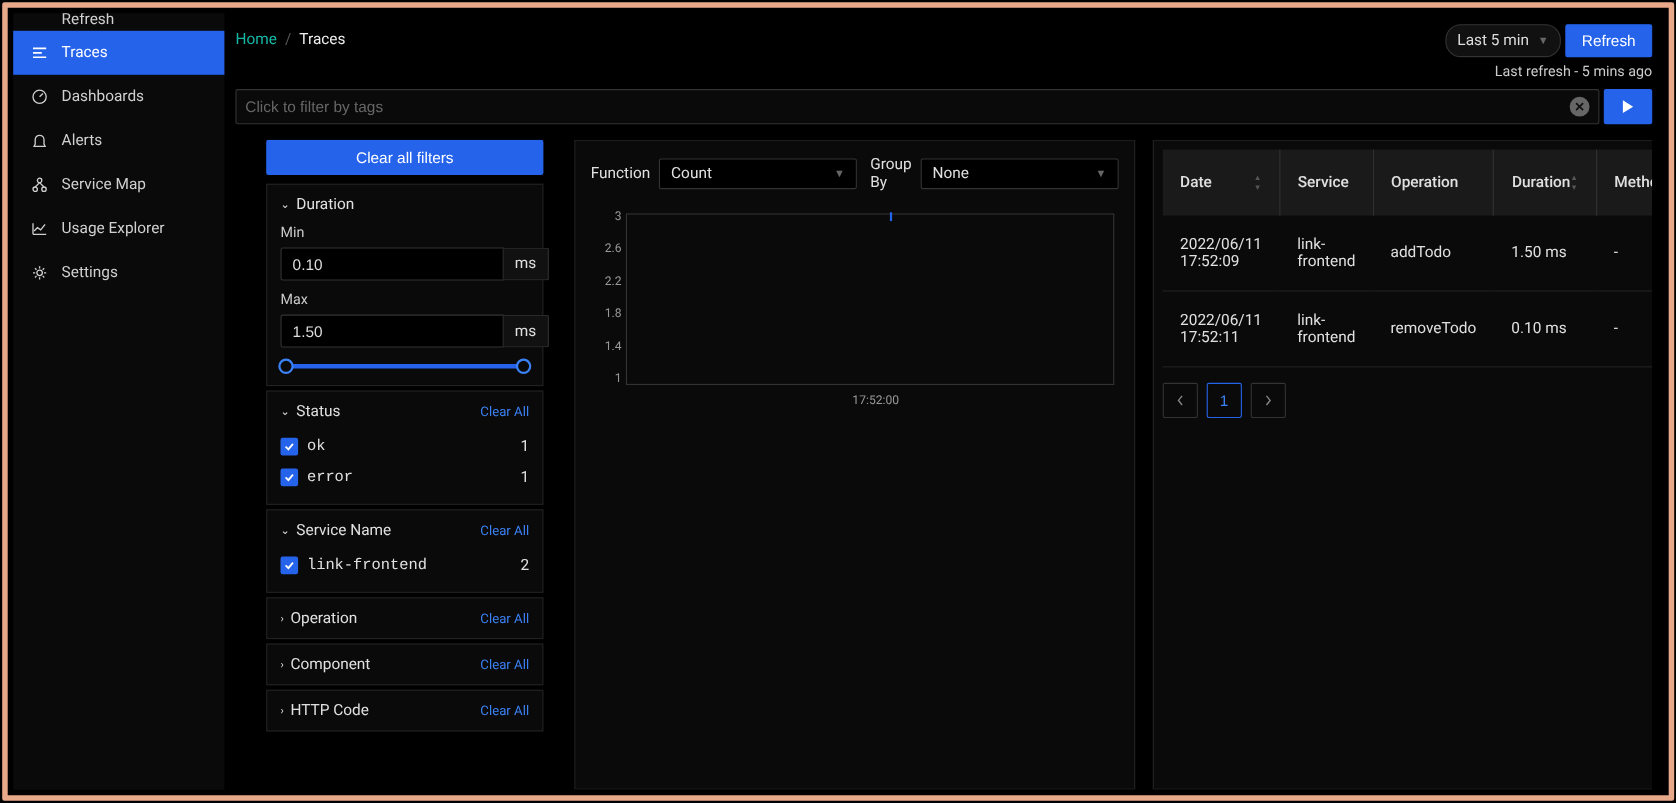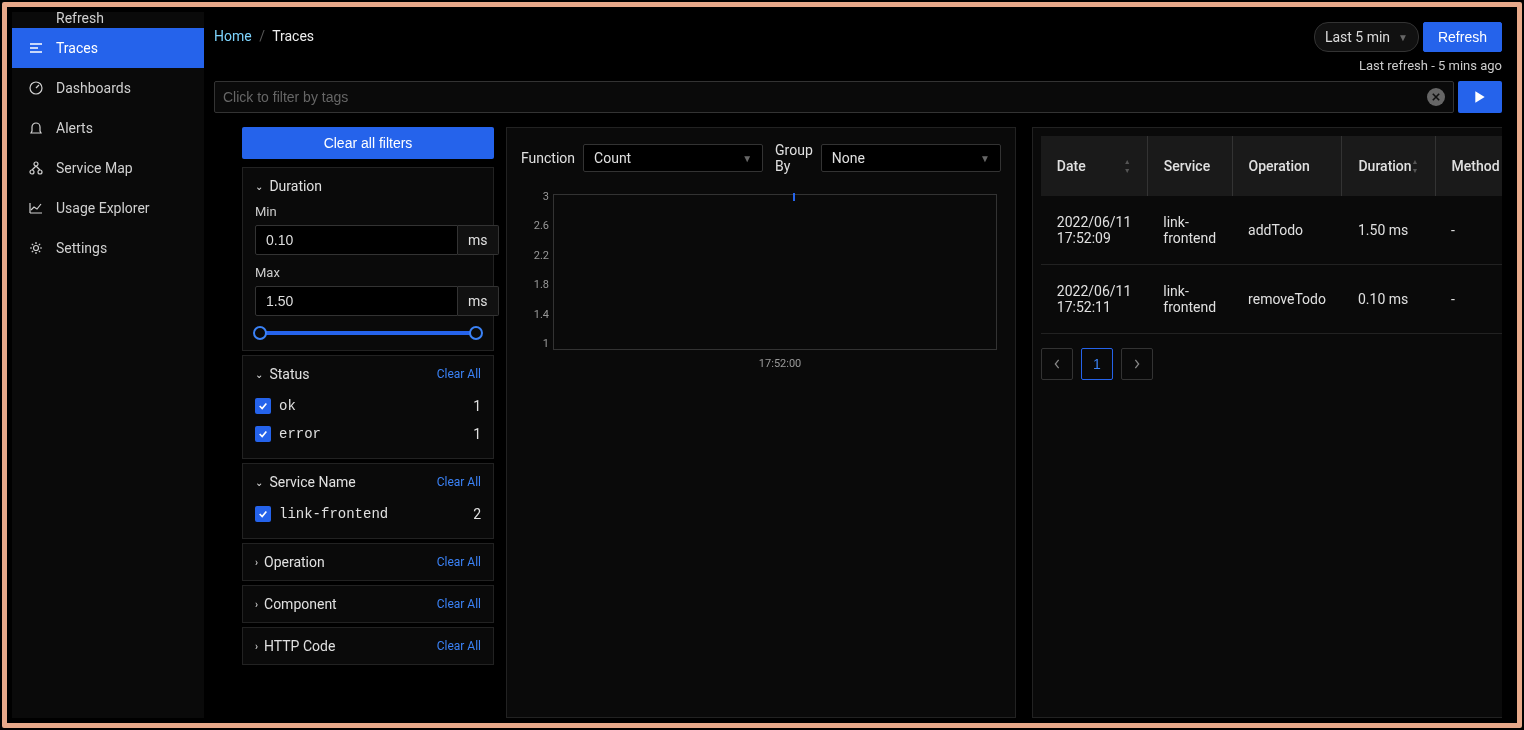--- a/index.html
+++ b/index.html
@@ -77,21 +77,21 @@
     .top-bar {
       display: flex;
       justify-content: space-between;
       align-items: flex-start;
     }
     .breadcrumb {
       font-size: 14px;
       padding: 6px 0;
     }
     .breadcrumb a {
-      color: #7dd3fc;
+      color: #14b8a6;
       margin-top: 34px;
     }
     .breadcrumb .sep {
       color: #555;
       margin: 0 4px;
     }
     .breadcrumb .current {
       color: #eee;
     }
     .top-right {
@@ -177,21 +177,21 @@
       border: none;
       border-radius: 2px;
       display: flex;
       align-items: center;
       justify-content: center;
       cursor: pointer;
       margin-left: 4px;
     }
     .content-row {
       display: flex;
-      gap: 12px;
+      gap: 28px;
       margin-top: 14px;
       flex: 1;
       overflow: hidden;
       padding-left: 28px;
     }
     .filters-panel {
       width: 252px;
       display: flex;
       flex-direction: column;
     }

